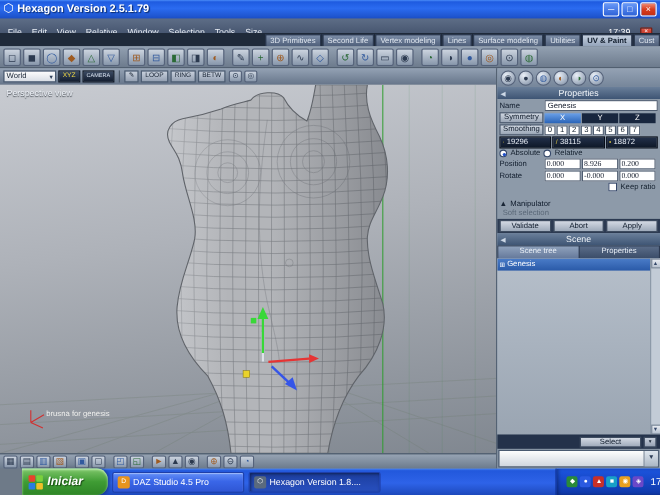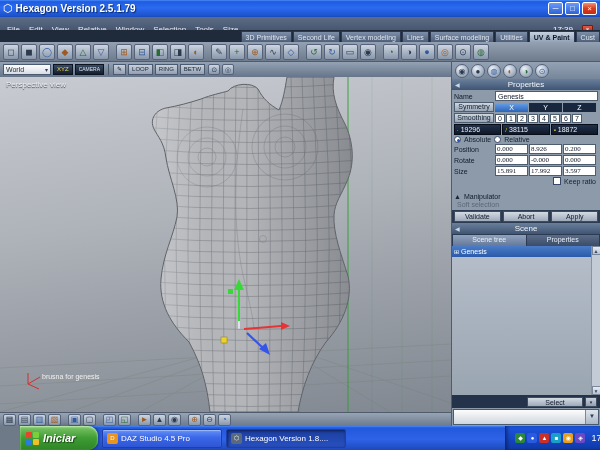--- a/index.html
+++ b/index.html
@@ -349,26 +349,20 @@
       <input class="vcell" value="0.000" style="">
       <input class="vcell" value="8.926" style="">
       <input class="vcell" value="0.200" style="">
     </div>
     <div class="prow">
       <span class="plabel">Rotate</span>
       <input class="vcell" value="0.000" style="">
       <input class="vcell" value="-0.000" style="">
       <input class="vcell" value="0.000" style="">
     </div>
-    <div class="prow">
-      <span class="plabel">Size</span>
-      <input class="vcell" value="15.891" style="">
-      <input class="vcell" value="17.992" style="">
-      <input class="vcell" value="3.597" style="">
-    </div>
 
     <div class="prow keep">
       <span class="chk"></span>
       <span>Keep ratio</span>
     </div>
 
     <div class="prow maniprow">
       <span class="mtri">▲</span>
       <span>Manipulator</span>
     </div>

